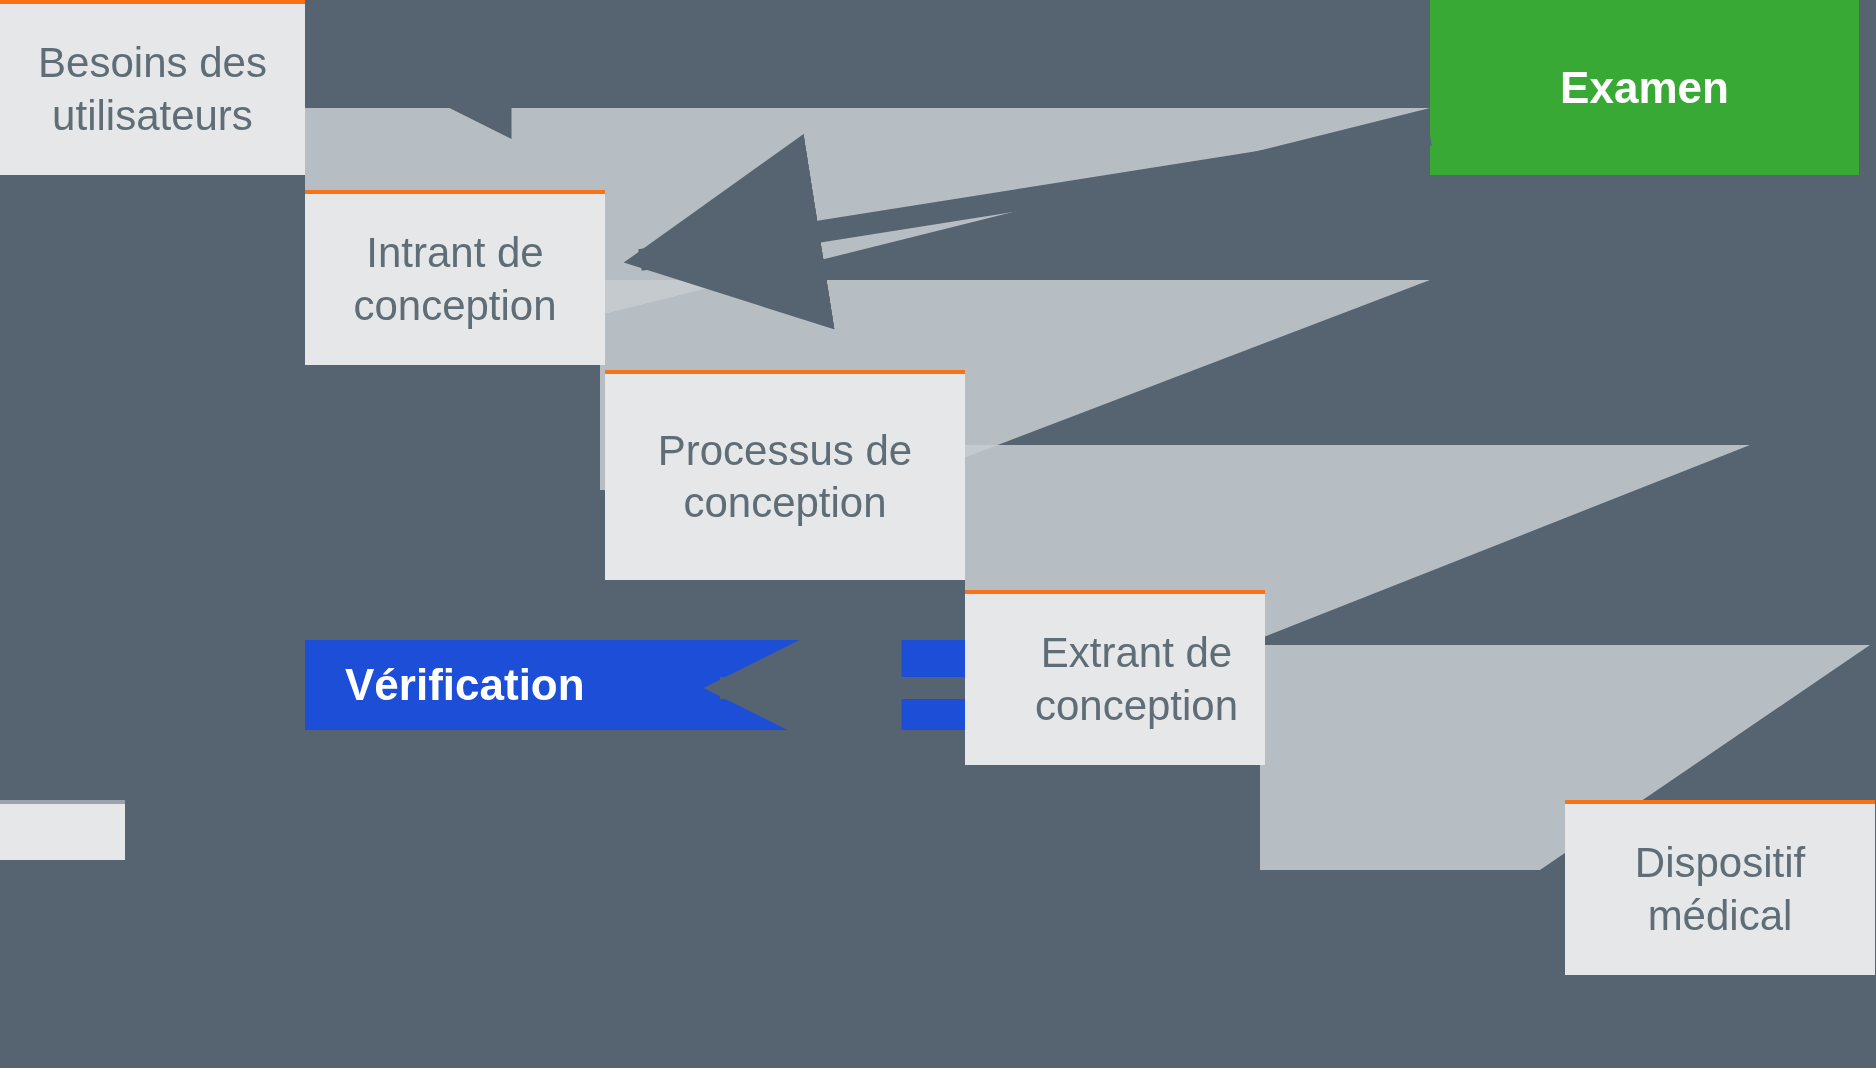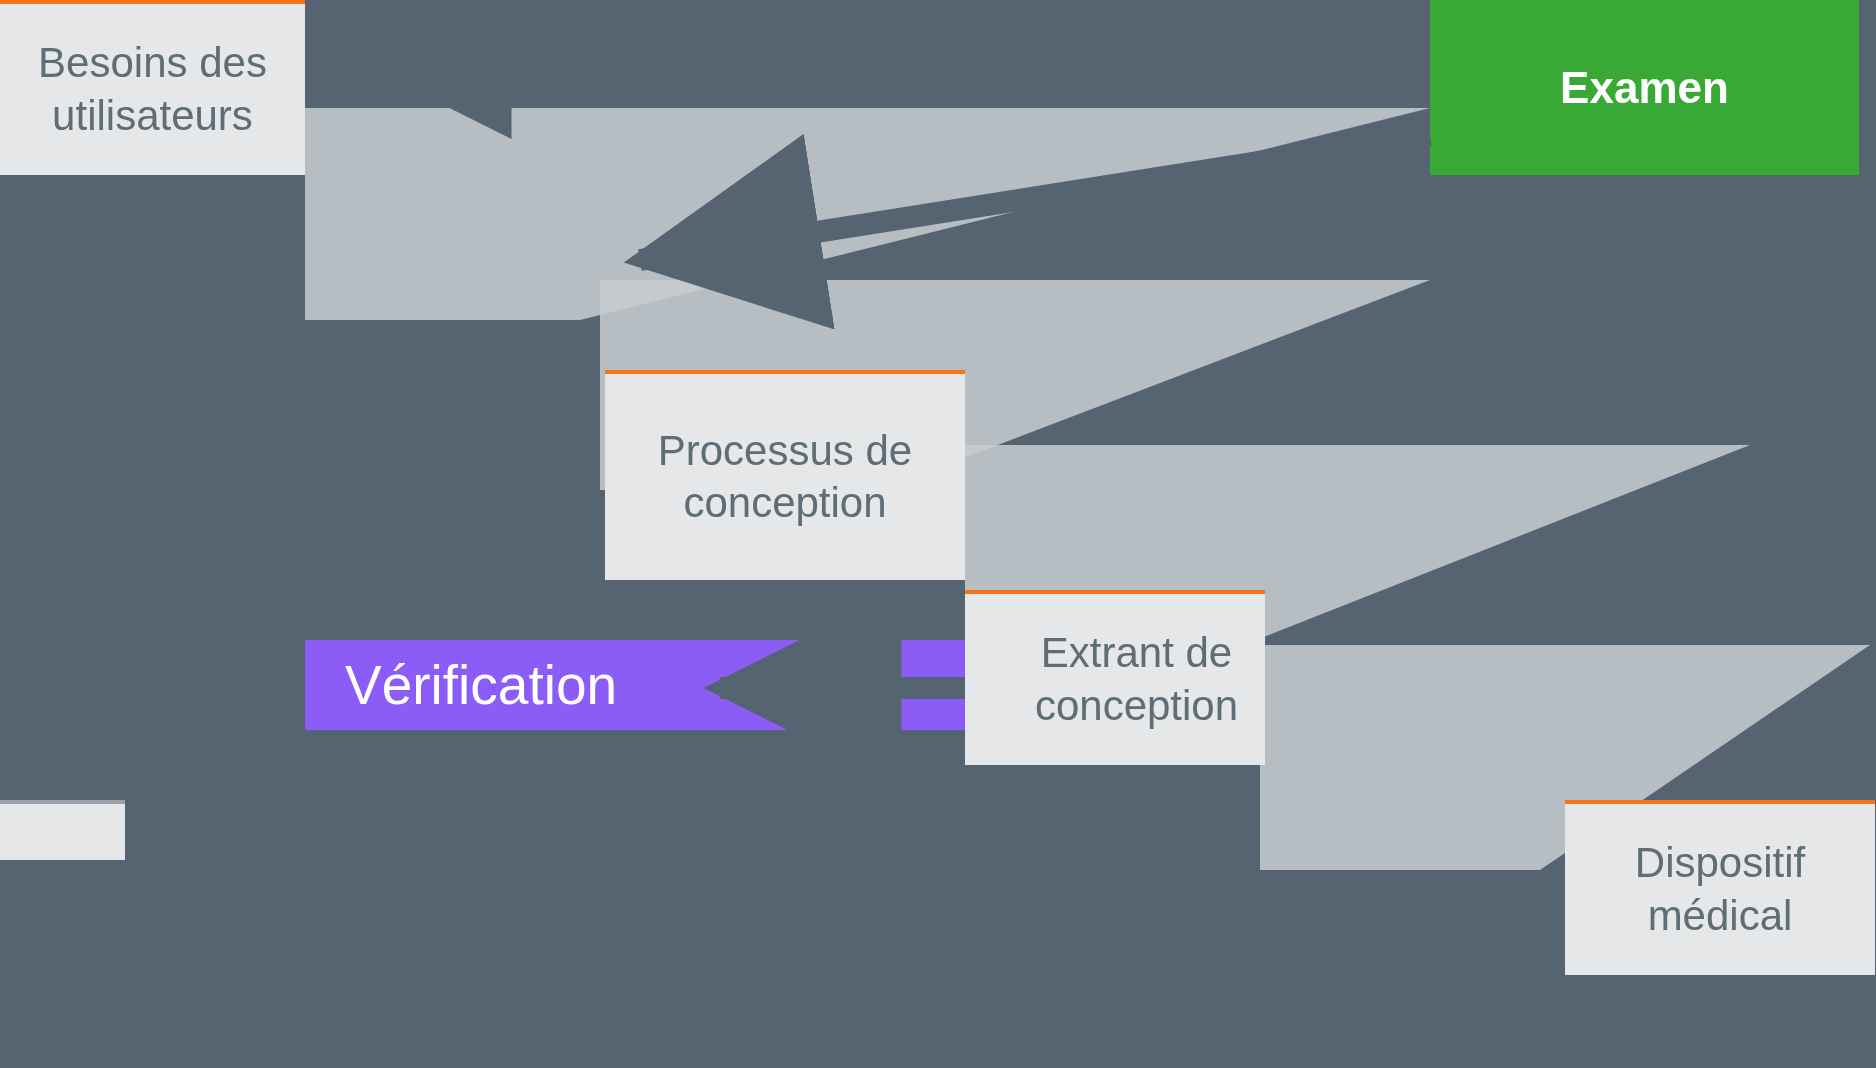--- a/index.html
+++ b/index.html
@@ -26,24 +26,24 @@
   }
   .gray-box {
     background: #e5e7e8;
     color: #5f6d77;
     font-size: 42px;
     line-height: 1.25;
     font-weight: 400;
     border-top: 4px solid #f97316;
   }
   .blue-box {
-    background: #8b5cf6;
+    background: #1d4ed8;
     color: #ffffff;
-    font-size: 55px;
-    font-weight: 400;
+    font-size: 44px;
+    font-weight: 700;
     justify-content: flex-start;
     padding-left: 40px;
   }
   .green-box {
     background: #39a935;
     color: #ffffff;
     font-size: 44px;
     font-weight: 700;
   }
   svg.overlay {
@@ -68,20 +68,23 @@
 
     <path d="M 965 445 L 1750 445 L 1180 670 L 965 670 Z" fill="#c8cdd1" fill-opacity="0.85"></path>
 
     <path d="M 1260 645 L 1870 645 L 1540 870 L 1260 870 Z" fill="#c8cdd1" fill-opacity="0.85"></path>
   </svg>
 
   <div class="box gray-box" style="left:0px; top:0px; width:305px; height:175px;">
     <span>Besoins des utilisateurs</span>
   </div>
 
+  <div class="box gray-box" style="left:305px; top:190px; width:300px; height:175px;">
+    <span>Intrant de conception</span>
+  </div>
 
   <div class="box gray-box" style="left:605px; top:370px; width:360px; height:210px;">
     <span>Processus de conception</span>
   </div>
 
   <div class="box gray-box" style="left:965px; top:590px; width:300px; height:175px;padding-left:43px;">
     <span>Extrant de conception</span>
   </div>
 
   <div class="box gray-box" style="left:1565px; top:800px; width:310px; height:175px;">

